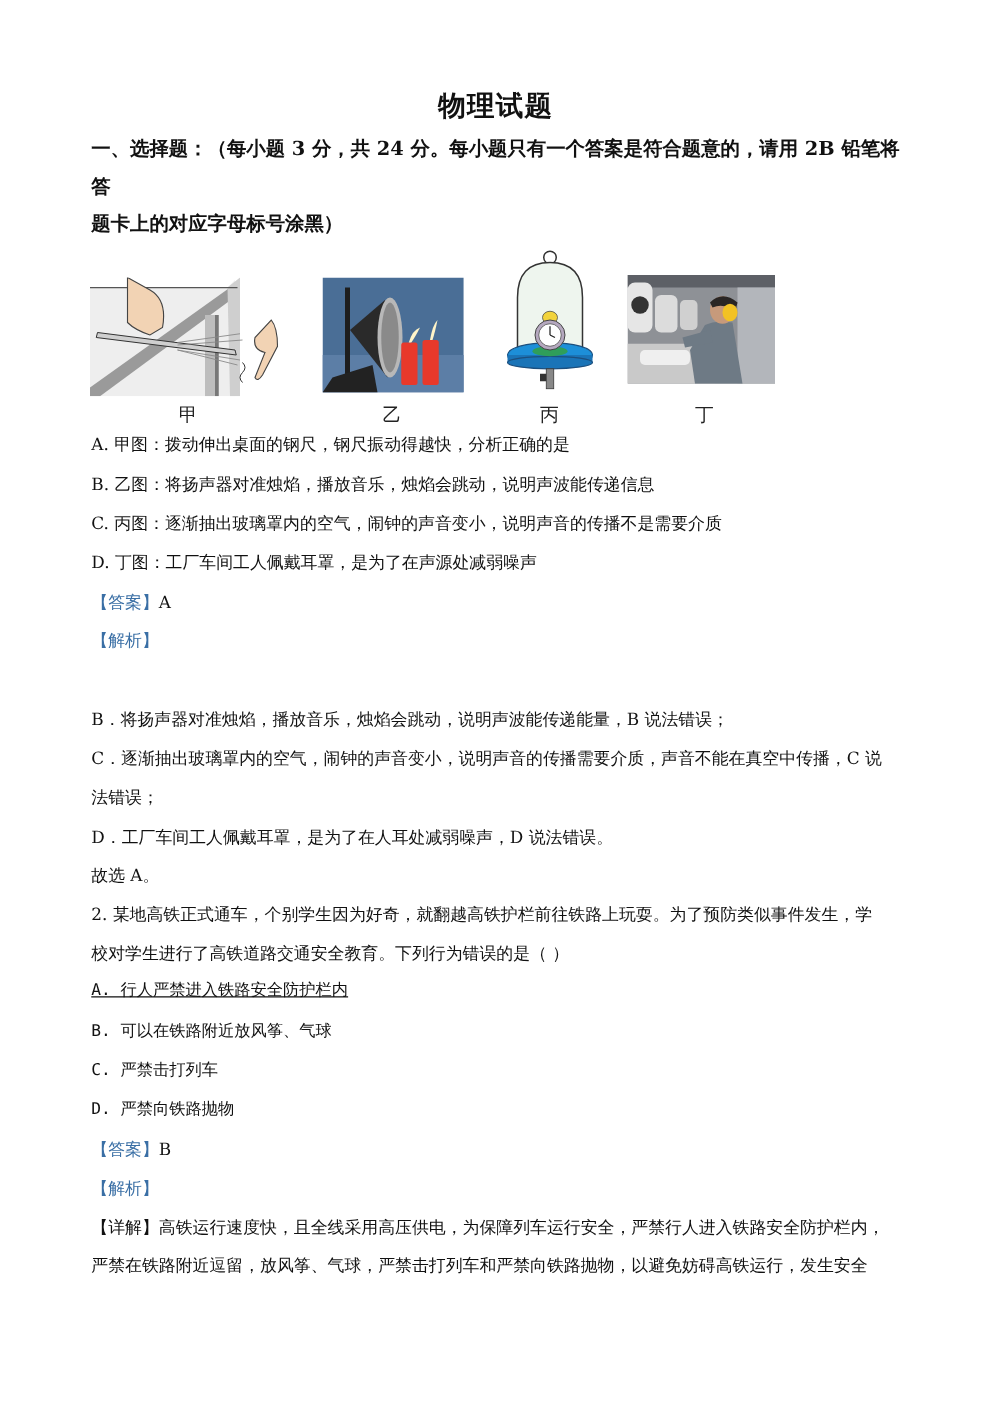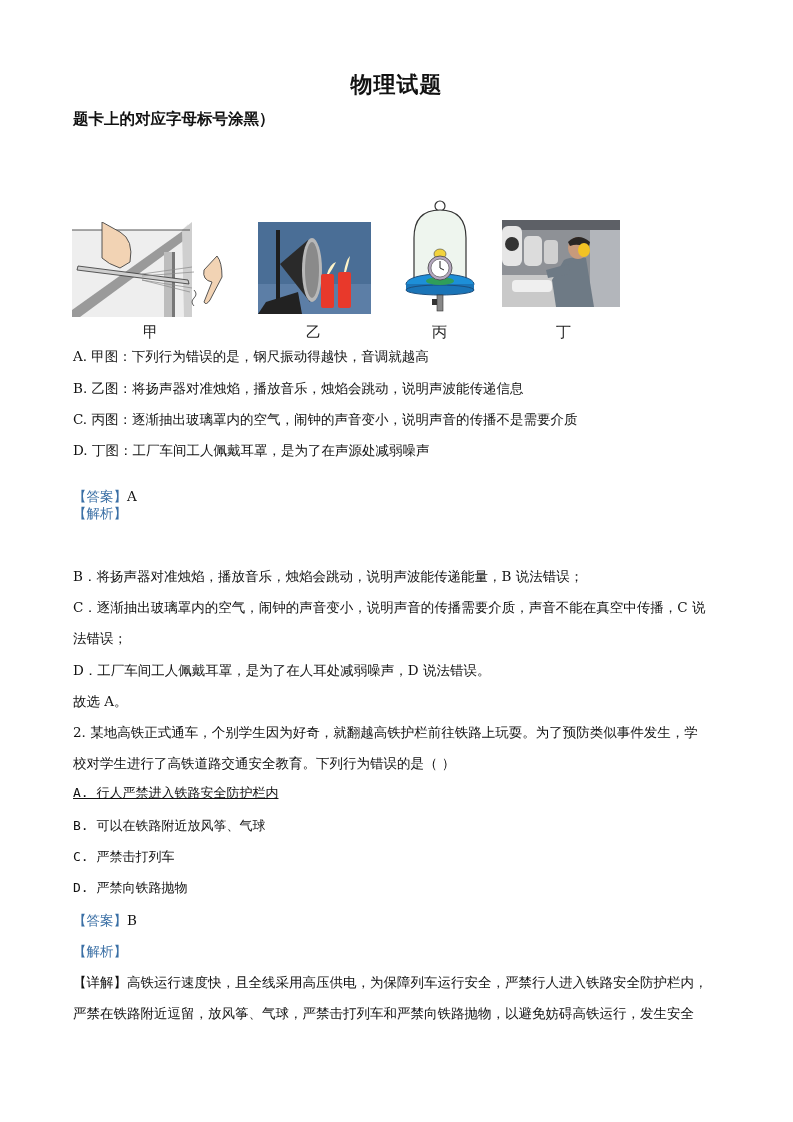--- a/index.html
+++ b/index.html
@@ -17,20 +17,21 @@
     .fig-label { position: absolute; top: 323px; font-size: 15px; font-family: "DejaVu Sans", sans-serif; color:#222; }
   </style>
 </head>
 <body>
 
 <div class="page">
 
   <div class="title">物理试题</div>
 
   <div class="section">
+    <div>一、选择题：（每小题 3 分，共 24 分。每小题只有一个答案是符合题意的，请用 2B 铅笔将答</div>
     <div>题卡上的对应字母标号涂黑）</div>
   </div>
 
 
   <div>
 
     <svg class="fig" style="left:72px; top:222px;" width="168" height="95" viewBox="0 0 168 95">
       <polygon points="0,8 110,8 116,2 116,95 0,95" fill="#eeeeee"></polygon>
       <polygon points="0,88 112,8 118,8 118,14 8,95 0,95" fill="#9a9a9a"></polygon>
       <polygon points="110,8 120,0 120,95 112,95" fill="#cfcfcf"></polygon>
@@ -93,26 +94,26 @@
       <path d="M66,22 Q76,12 88,22 L86,30 Q78,22 68,26 Z" fill="#2a2624"></path>
       <ellipse cx="82" cy="30" rx="6" ry="7" fill="#f2c224"></ellipse>
     </svg>
 
     <div class="fig-label" style="left:143px;">甲</div>
     <div class="fig-label" style="left:306px;">乙</div>
     <div class="fig-label" style="left:432px;">丙</div>
     <div class="fig-label" style="left:556px;">丁</div>
   </div>
 
-  <div class="line" style="top:347px;">A. 甲图：下列行为错误的是，钢尺振动得越快，音调就越高</div>
+  <div class="line" style="top:347px;">A. 甲图：拨动伸出桌面的钢尺，钢尺振动得越快，分析正确的是</div>
   <div class="line" style="top:379px;">B. 乙图：将扬声器对准烛焰，播放音乐，烛焰会跳动，说明声波能传递信息</div>
   <div class="line" style="top:410px;">C. 丙图：逐渐抽出玻璃罩内的空气，闹钟的声音变小，说明声音的传播不是需要介质</div>
   <div class="line" style="top:441px;">D. 丁图：工厂车间工人佩戴耳罩，是为了在声源处减弱噪声</div>
 
-  <div class="line" style="top:487px;">
+  <div class="line" style="top:473px;">
     <span class="tag">【答案】</span><span>A</span>
   </div>
   <div class="line" style="top:504px;">
     <span class="tag">【解析】</span>
   </div>
   <div class="line" style="top:598px;">C．逐渐抽出玻璃罩内的空气，闹钟的声音变小，说明声音的传播需要介质，声音不能在真空中传播，C 说</div>
   <div class="line" style="top:567px;">B．将扬声器对准烛焰，播放音乐，烛焰会跳动，说明声波能传递能量，B 说法错误；</div>
   <div class="line" style="top:629px;">法错误；</div>
   <div class="line" style="top:661px;text-align:right;">D．工厂车间工人佩戴耳罩，是为了在人耳处减弱噪声，D 说法错误。</div>
   <div class="line" style="top:692px;">故选 A。</div>

